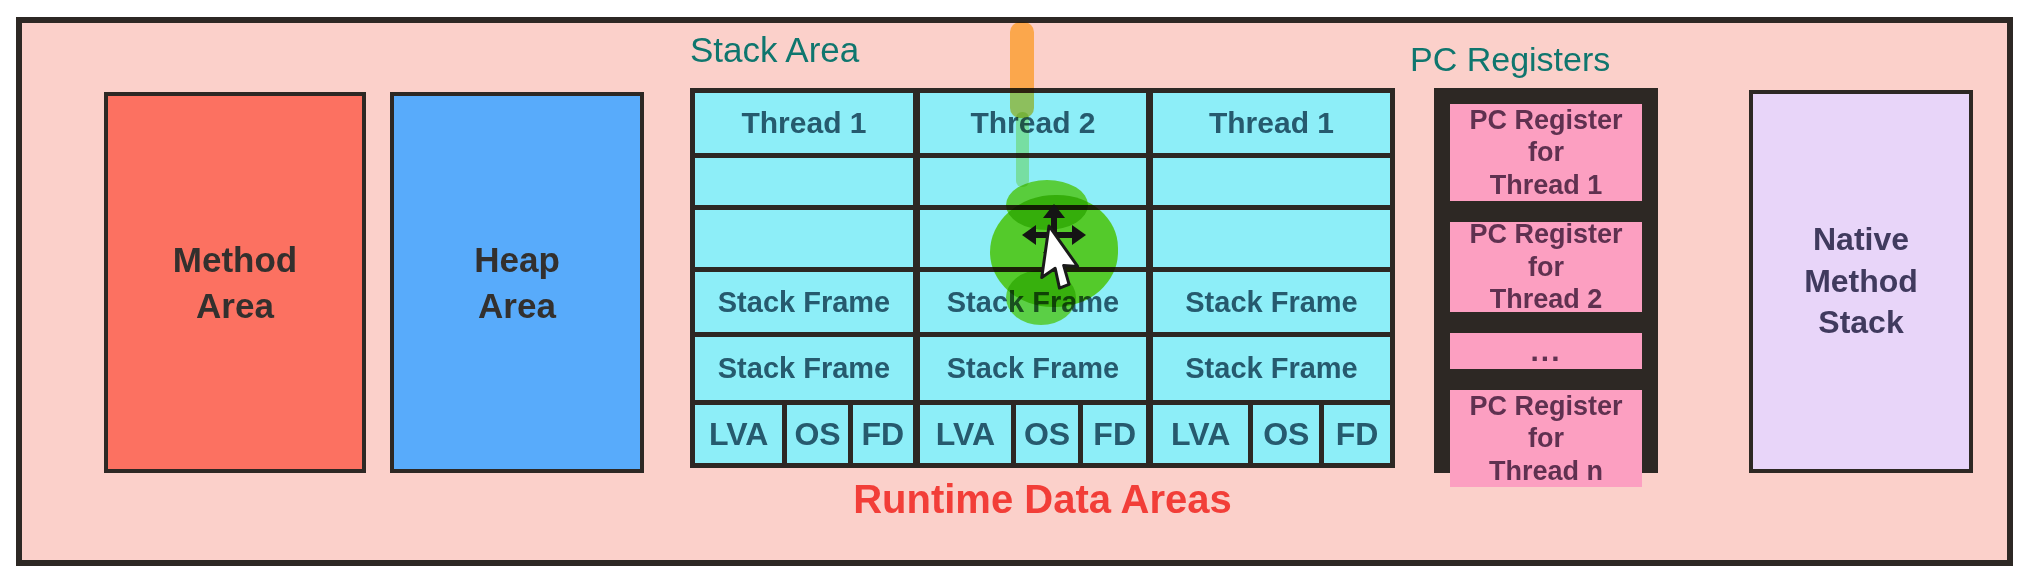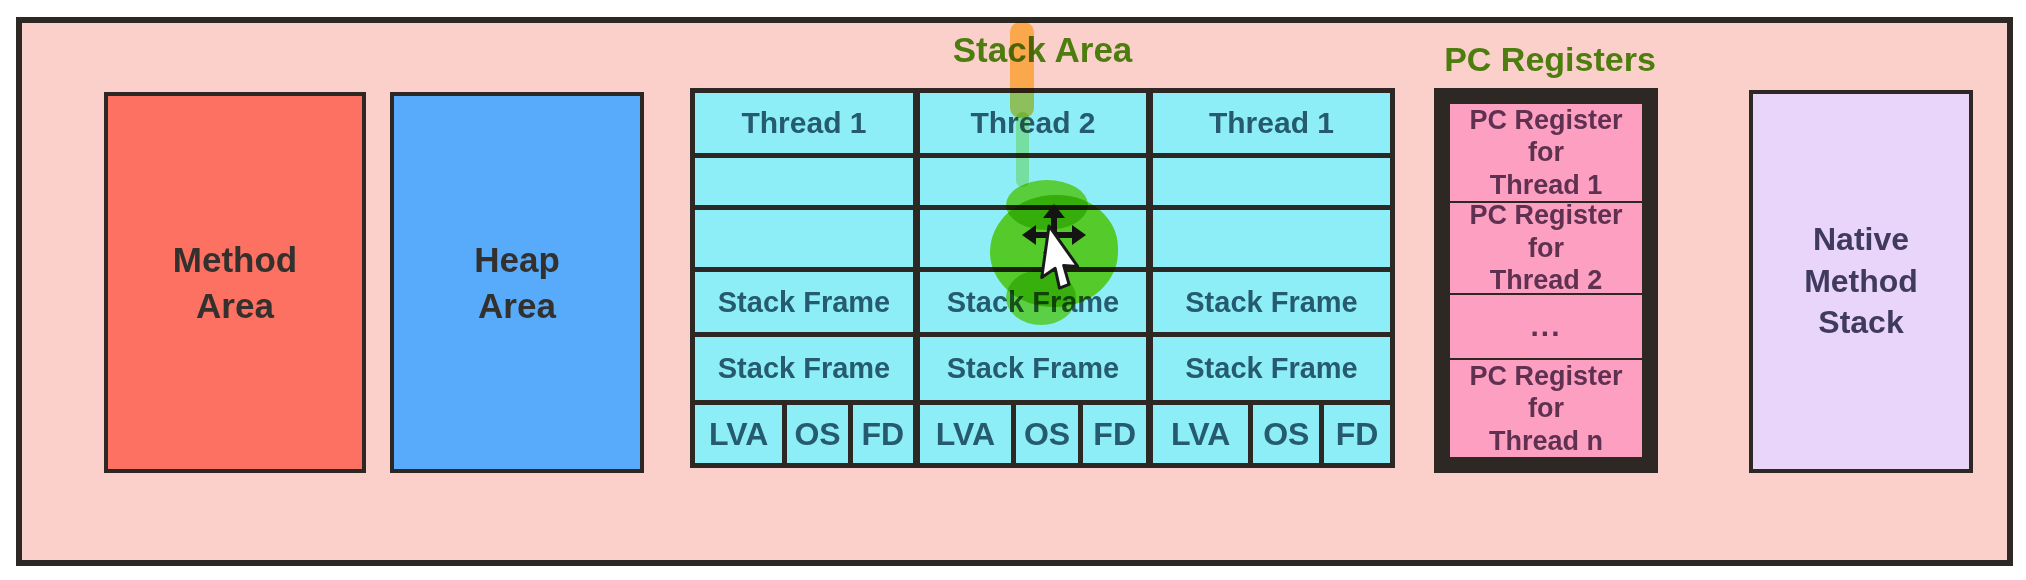--- a/index.html
+++ b/index.html
@@ -19,21 +19,21 @@
   .big-box {
     position: absolute; display: flex; align-items: center; justify-content: center;
     border: 4px solid #2d2824; text-align: center;
     font-weight: bold; white-space: pre-line; line-height: 1.3;
   }
   .method-area { left: 104px; top: 92px; width: 262px; height: 381px; background: #fc7161; color: #33302e; font-size: 35px; }
   .heap-area   { left: 390px; top: 92px; width: 254px; height: 381px; background: #58abfb; color: #33302e; font-size: 35px; }
   .native-box  { left: 1749px; top: 90px; width: 224px; height: 383px; background: #e8d5f9; color: #403a5e; font-size: 32px; }
 
   .section-title {
-    position: absolute; text-align: center; font-weight: bold; color: #4d7c0f;
+    position: absolute; font-weight: normal; color: #0f766e;
   }
   .stack-title { left: 690px; top: 30px; width: 705px; font-size: 35px; }
   .pc-title    { left: 1410px; top: 40px; width: 280px; font-size: 34px; }
 
   
   .stack-table {
     position: absolute; left: 690px; top: 88px; width: 705px; height: 380px;
     background: #2d2824; display: flex; gap: 7px; padding: 5px;
   }
   .stack-col { display: flex; flex-direction: column; gap: 5px; }
@@ -53,21 +53,21 @@
   .r-bottom { flex: 1; display: flex; gap: 5px; background: transparent; }
   .r-bottom .sub { background: #8deef8; color: #265a6e; font-weight: bold; font-size: 32px;
     display: flex; align-items: center; justify-content: center; }
   .sub.lva { flex: 1.45; }
   .sub.os  { flex: 1; }
   .sub.fd  { flex: 1; }
 
   
   .pc-table {
     position: absolute; left: 1434px; top: 88px; width: 224px; height: 385px;
-    background: #2d2824; display: flex; flex-direction: column; gap: 2px; padding: 16px;
+    background: #2d2824; display: flex; flex-direction: column; gap: 21px; padding: 16px;
   }
   .pcell {
     background: #fc9fc1; color: #5f3150; font-weight: bold; font-size: 27px;
     display: flex; align-items: center; justify-content: center;
     text-align: center; white-space: pre-line; line-height: 1.2;
   }
   .pc1 { height: 97px; } .pc2 { height: 90px; } .pc3 { height: 85px; font-size: 30px; letter-spacing: 2px; } .pc4 { flex: 1; }
 
   .runtime-label {
     position: absolute; left: 690px; top: 477px; width: 705px;
@@ -162,20 +162,21 @@
     <div class="pcell pc4">PC Register for
 Thread n</div>
   </div>
 
   <div class="big-box native-box">
     <span>Native
 Method
 Stack</span>
   </div>
 
+  <div class="runtime-label">Runtime Data Areas</div>
 
   <div class="hl hl-yellow"></div>
   <div class="hl hl-green-fade"></div>
   <div class="hl blob-top"></div>
   <div class="hl blob-main"></div>
   <div class="hl blob-tail"></div>
 
   <div class="cursor-wrap">
     <svg width="82" height="108" viewBox="0 0 82 108" xmlns="http://www.w3.org/2000/svg">
 

